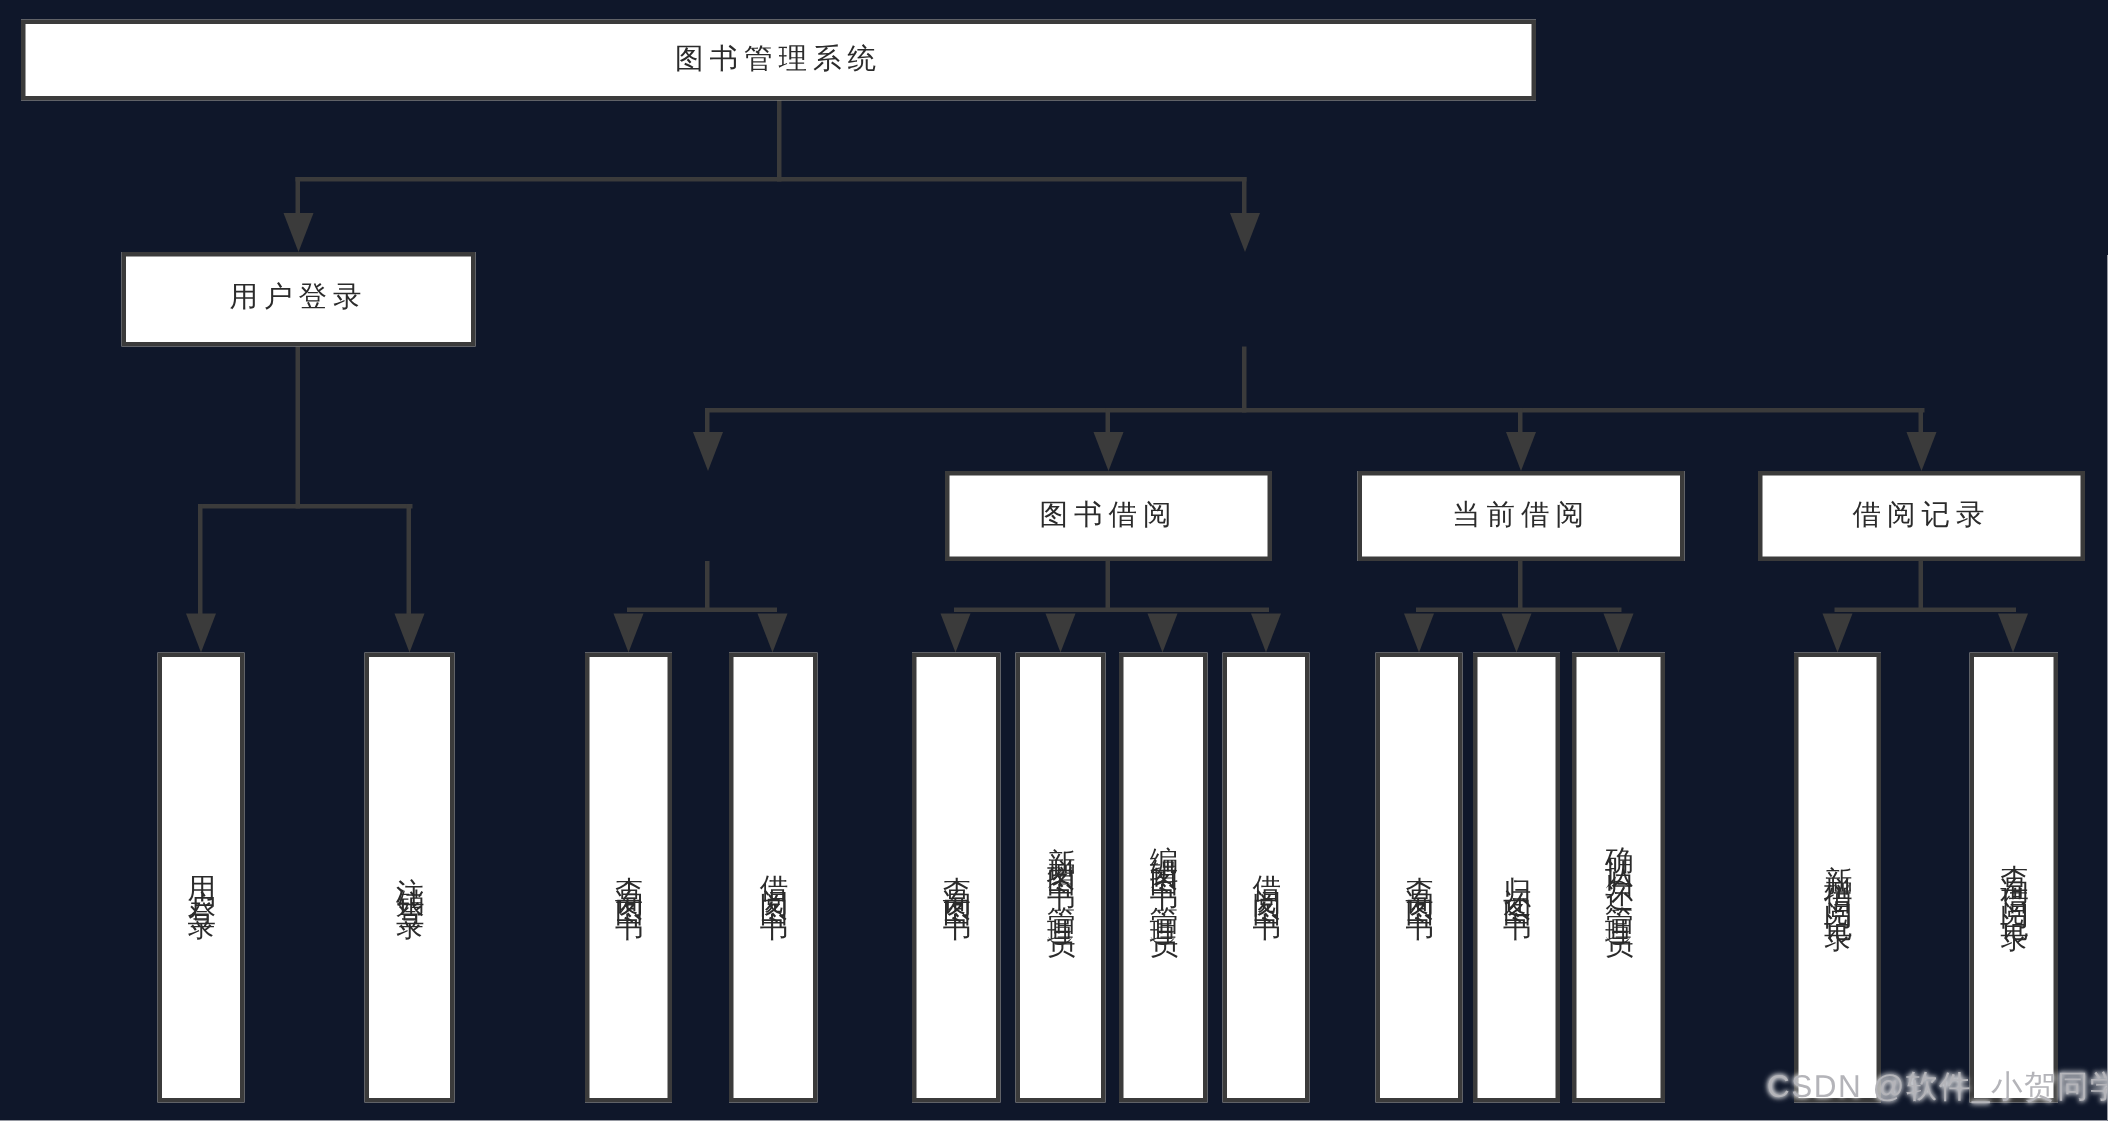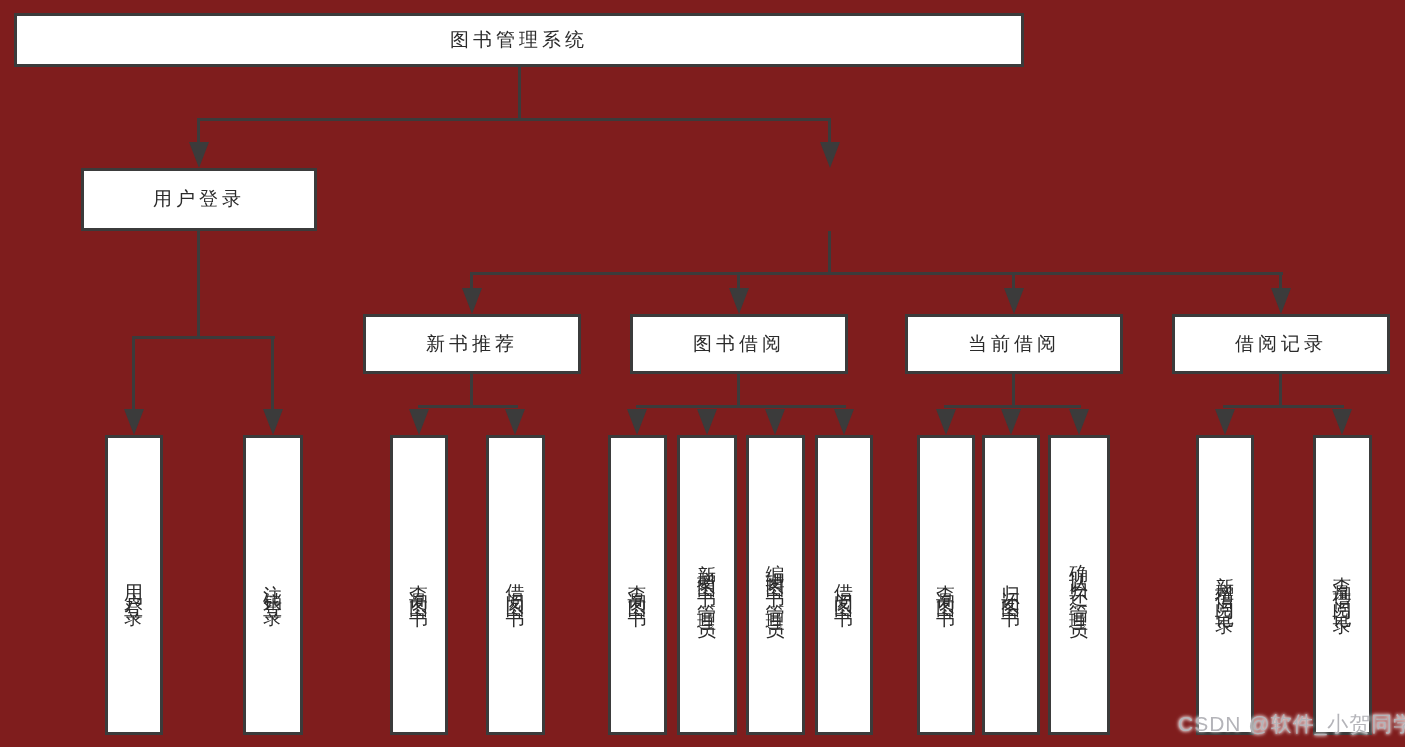--- a/index.html
+++ b/index.html
@@ -1,17 +1,17 @@
 <!DOCTYPE html>
 <html><head>
 <meta charset="utf-8">
 <style>
   html,body{margin:0;padding:0;background:#fff;}
   .canvas{
-    position:relative;width:1405px;height:747px;background:#7f1d1d;
+    position:relative;width:1405px;height:747px;background:#0f172a;
     font-family:"Liberation Sans","DejaVu Sans",sans-serif;overflow:hidden;text-align:right;
   }
   .box{
     position:absolute;background:#ffffff;border:3px solid #3b3b3b;box-sizing:border-box;
     display:flex;align-items:center;justify-content:center;
     font-size:19px;color:#2b2b2b;letter-spacing:4px;line-height:1.2;
     white-space:nowrap;z-index:2;
   }
   .vtext{
     writing-mode:vertical-rl;text-orientation:mixed;
@@ -58,21 +58,20 @@
   <div class="hline" style="left:470px;top:272px;width:813px"></div>
   <div class="vline" style="left:470px;top:272px;height:20px"></div>
   <div class="arrow" style="left:462px;top:288px"></div>
   <div class="vline" style="left:737px;top:272px;height:20px"></div>
   <div class="arrow" style="left:729px;top:288px"></div>
   <div class="vline" style="left:1012px;top:272px;height:20px"></div>
   <div class="arrow" style="left:1004px;top:288px"></div>
   <div class="vline" style="left:1279px;top:272px;height:20px"></div>
   <div class="arrow" style="left:1271px;top:288px"></div>
 
-  <div class="box" style="left:363px;top:314px;width:218px;height:60px">新书推荐</div>
   <div class="box" style="left:905px;top:314px;width:218px;height:60px">当前借阅</div>
   <div class="box" style="left:630px;top:314px;width:218px;height:60px">图书借阅</div>
   <div class="box" style="left:1172px;top:314px;width:218px;height:60px">借阅记录</div>
 
   <div class="vline" style="left:470px;top:374px;height:34px"></div>
   <div class="hline" style="left:418px;top:405px;width:100px"></div>
   <div class="arrow" style="left:409px;top:409px"></div>
   <div class="arrow" style="left:505px;top:409px"></div>
 
   <div class="vline" style="left:737px;top:374px;height:34px"></div>

